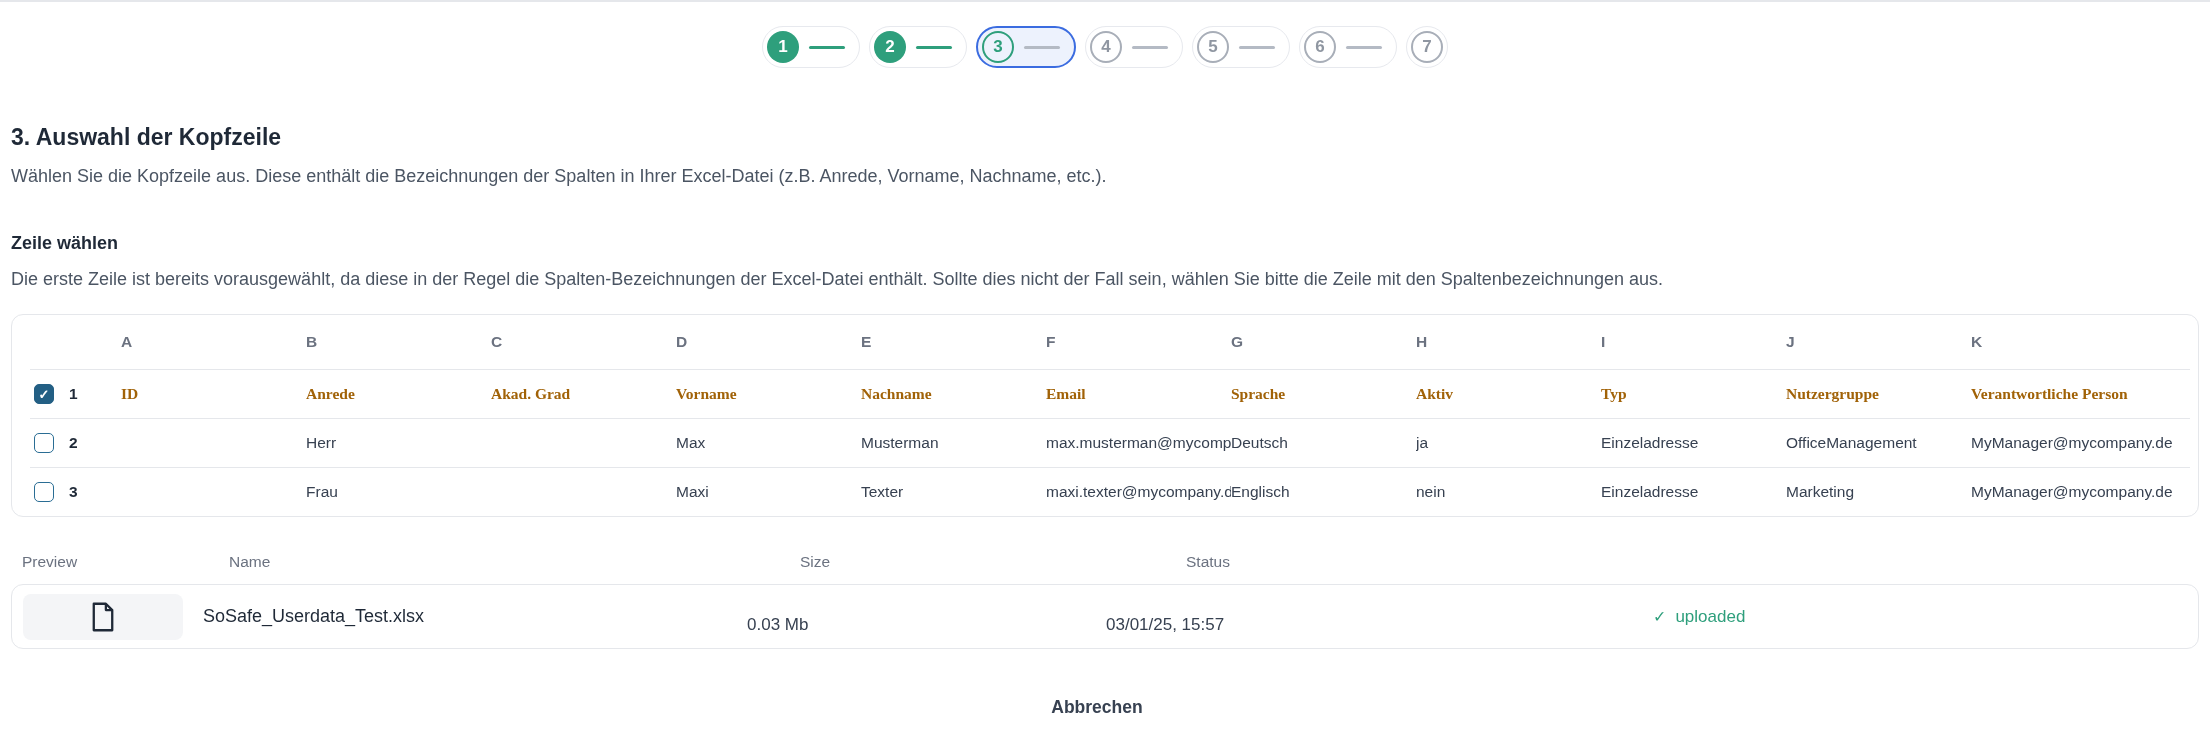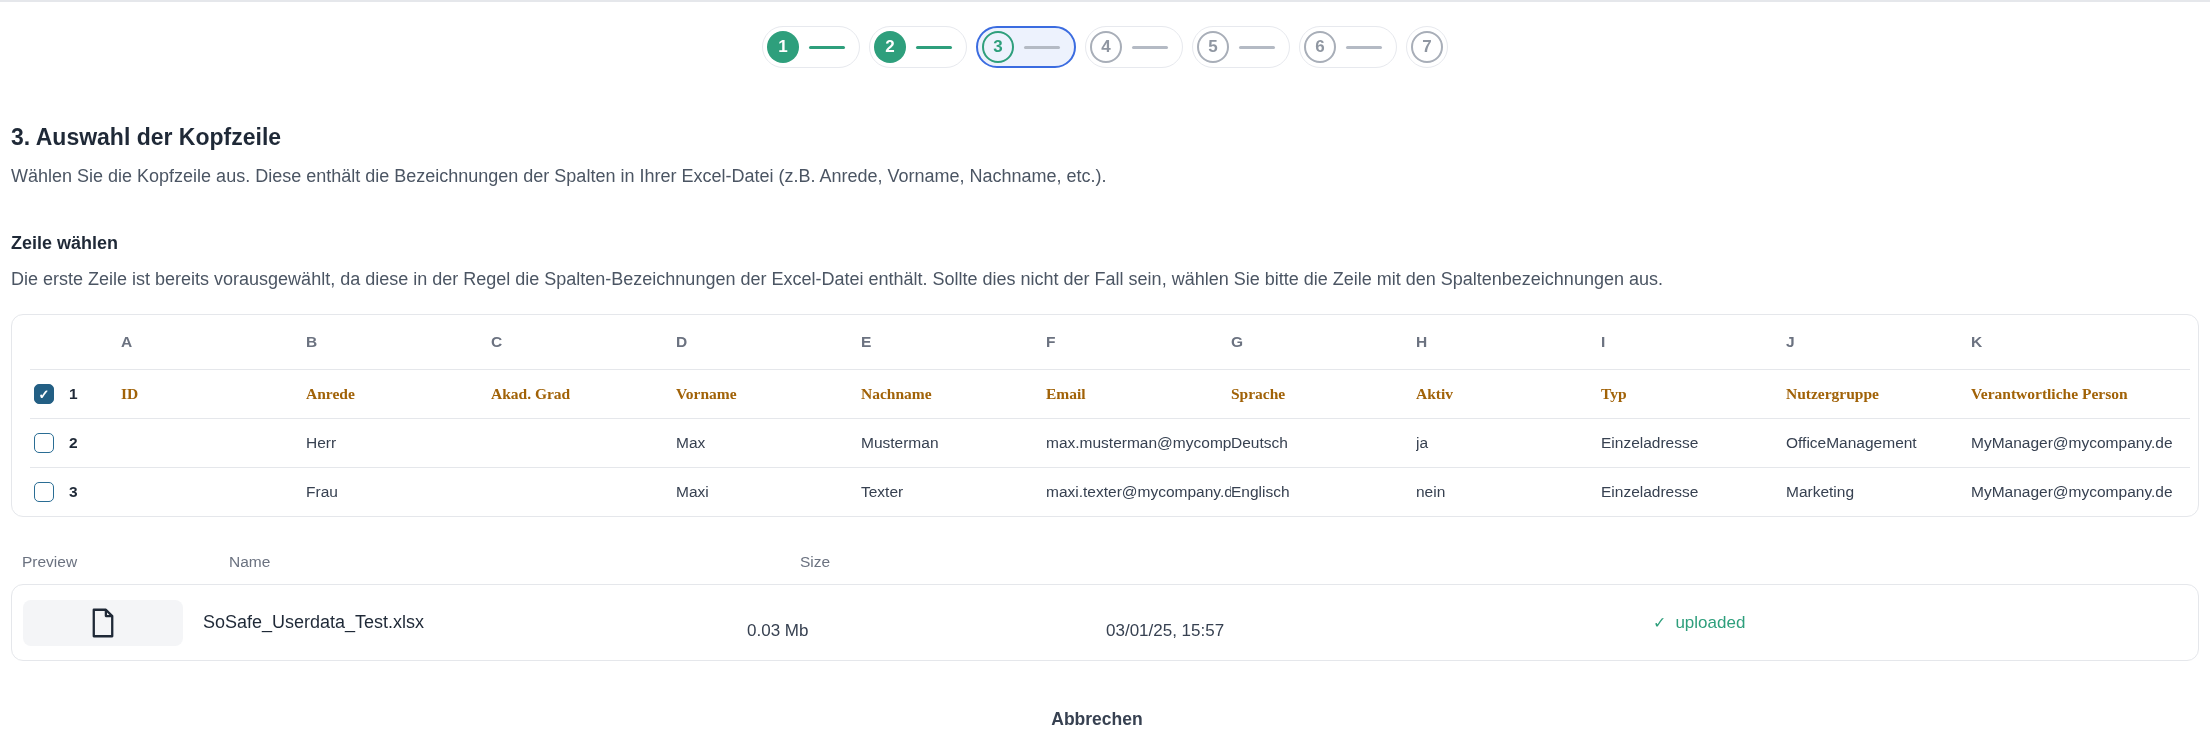--- a/index.html
+++ b/index.html
@@ -49,21 +49,21 @@
   .divider{height:1px;background:var(--border);margin:0 8px 0 18px;}
   .selcell{display:flex;align-items:center;gap:15px;padding-left:22px;}
   .checkbox{width:20px;height:20px;border-radius:5px;border:1.5px solid #2A6D94;background:#fff;
     display:flex;align-items:center;justify-content:center;flex:0 0 auto;cursor:pointer;}
   .checkbox.checked{background:var(--checkbox);border-color:var(--checkbox);}
   .checkbox .tick{color:#fff;font-size:13px;font-weight:bold;line-height:1;}
   .rownum{font-weight:bold;color:var(--text-dark);}
   
   .pv-grid{display:grid;grid-template-columns:180px 544px 359px 547px 1fr;align-items:center;padding-left:11px;}
   .pv-labels{margin-top:36px;color:var(--text-gray);font-size:15.5px;gap:27px;}
-  .pv-card{margin-top:13px;border:1px solid var(--border);border-radius:12px;height:77px;}
+  .pv-card{margin-top:13px;border:1px solid var(--border);border-radius:12px;height:65px;}
   .thumb{width:160px;height:46px;background:#F4F5F7;border-radius:8px;display:flex;
     align-items:center;justify-content:center;}
   .file-name{font-size:18px;color:var(--text-dark);}
   .pv-val{font-size:17px;color:#374151;margin-top:16px;}
   .status{display:flex;align-items:center;gap:9px;color:var(--status_uploaded);font-size:17px;}
   .status .tick{font-size:16px;}
   
   .footer{display:flex;justify-content:flex-end;align-items:center;gap:36px;
     margin-top:40px;padding-right:16px;flex-direction:column;}
   .btn-cancel{background:none;border:none;font-family:inherit;font-size:17.5px;font-weight:bold;
@@ -195,20 +195,21 @@
             <div class="td">MyManager@mycompany.de</div>
           </div>
     </div>
       </div>
   </div>
 
   <div class="pv-grid pv-labels">
     <div>Preview</div>
     <div>Name</div>
     <div>Size</div>
+    <div>Status</div>
   </div>
 
   <div class="pv-grid pv-card">
     <div>
       <div class="thumb">
         <svg width="26" height="30" viewBox="0 0 22 26" fill="none">
           <path d="M3 1.5 H13.5 L19 7 V24.5 H3 Z" stroke="#1F2937" stroke-width="2" stroke-linejoin="round" fill="none"></path>
           <path d="M13.5 1.5 V7 H19" stroke="#1F2937" stroke-width="2" stroke-linejoin="round" fill="none"></path>
         </svg>
       </div>

